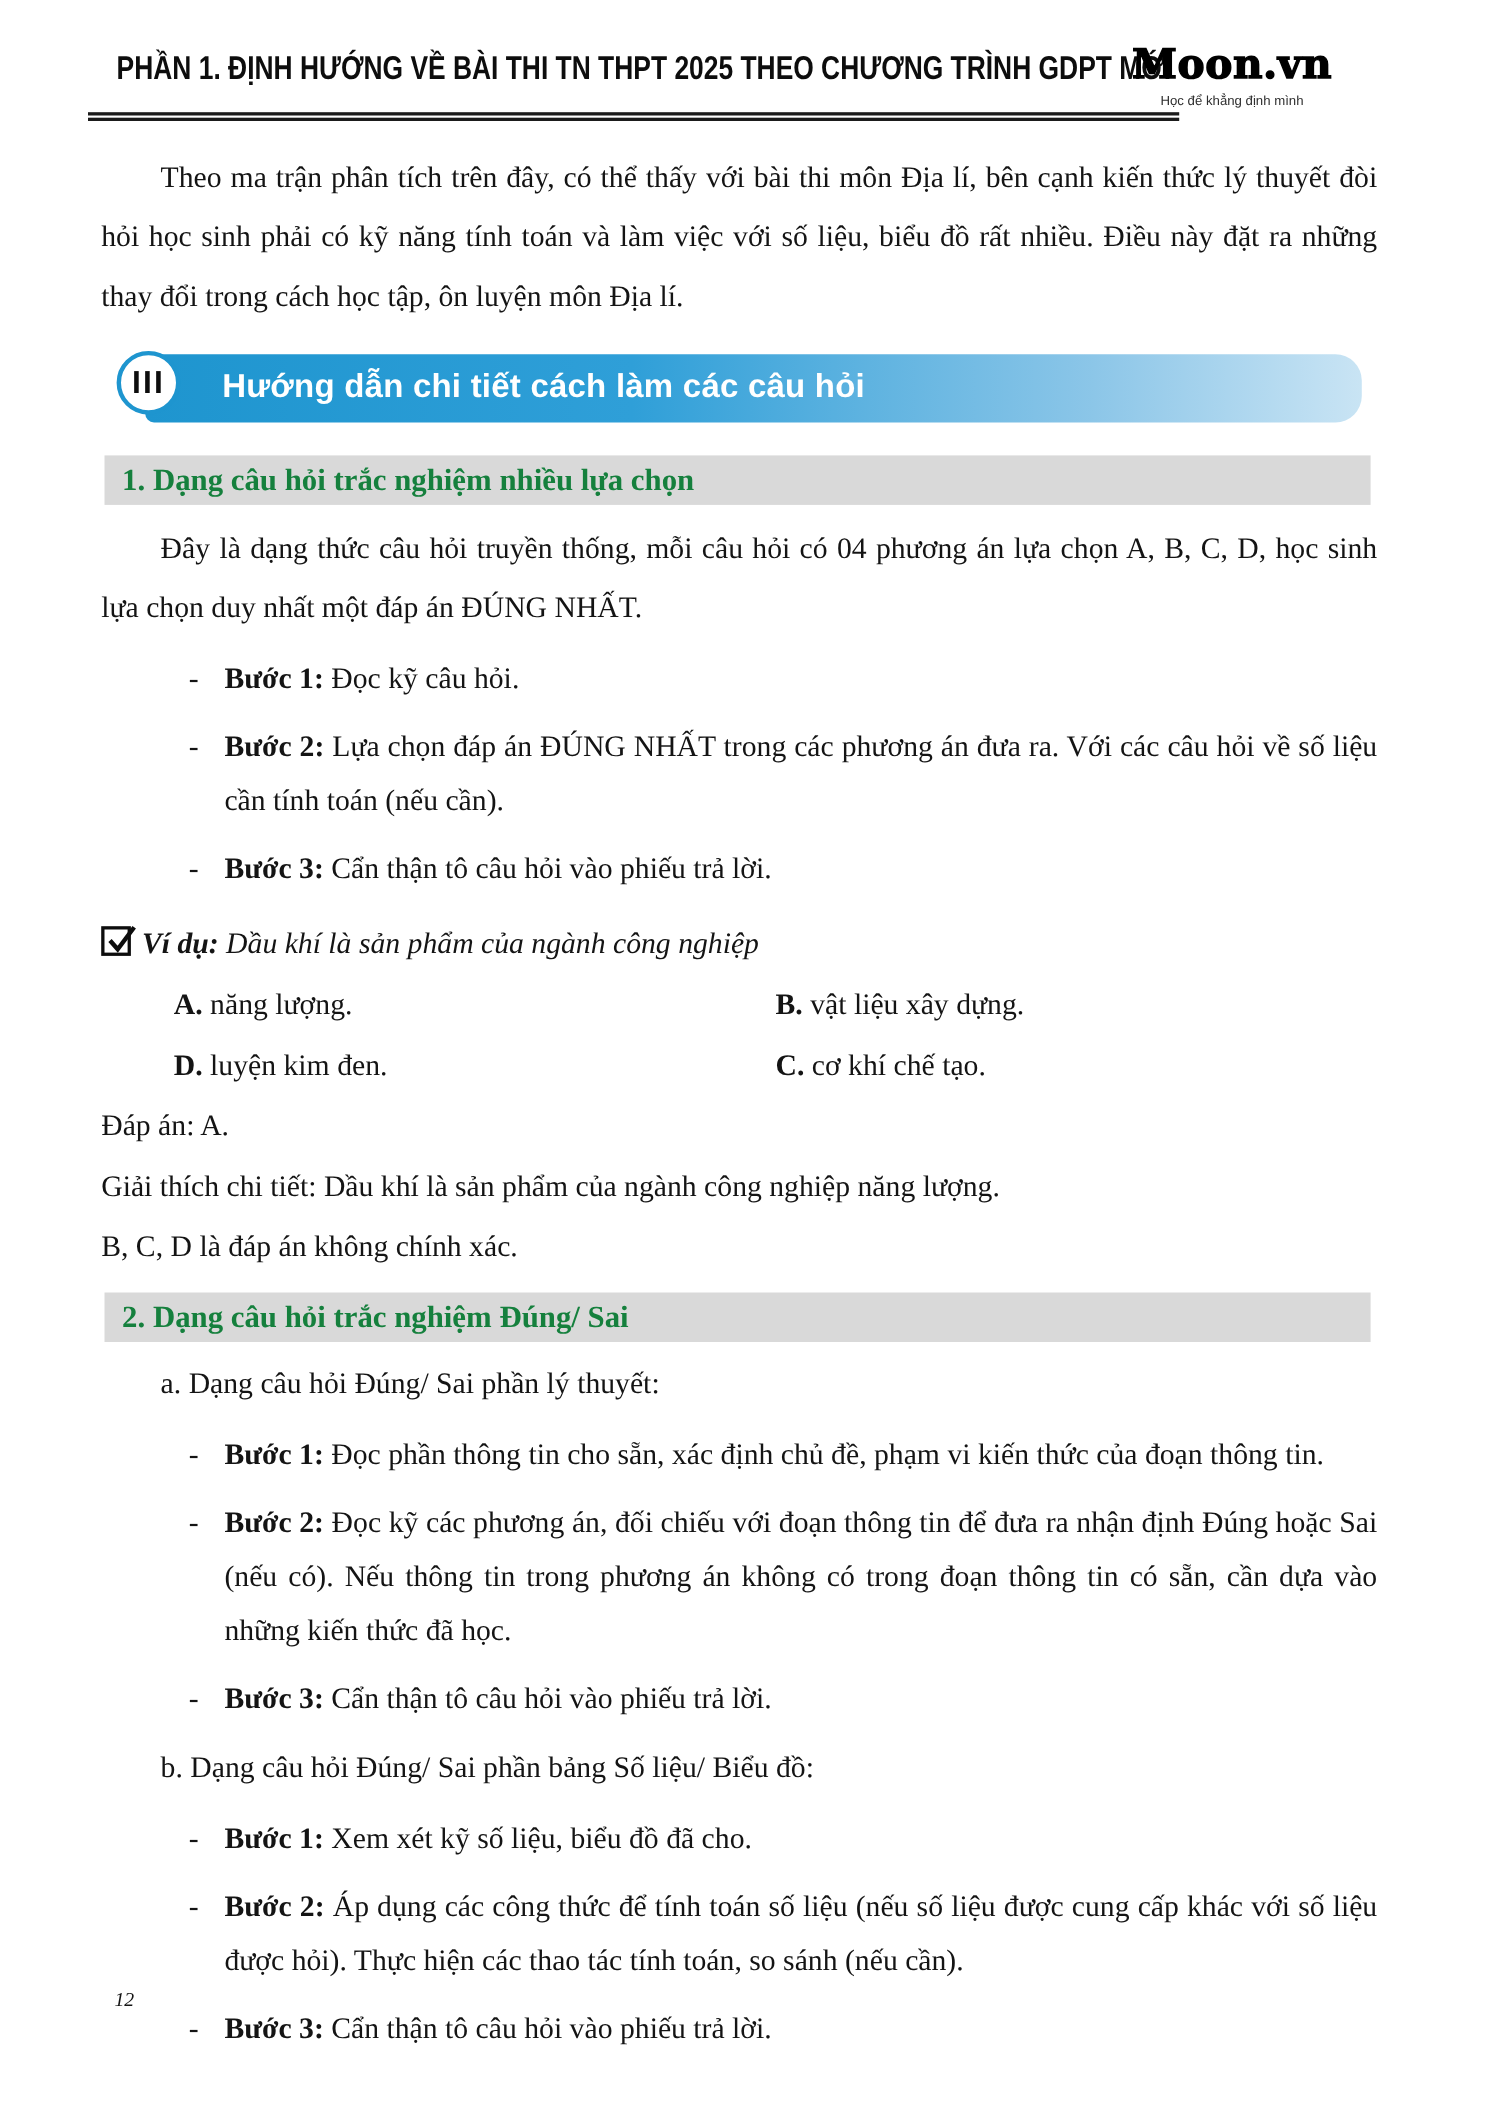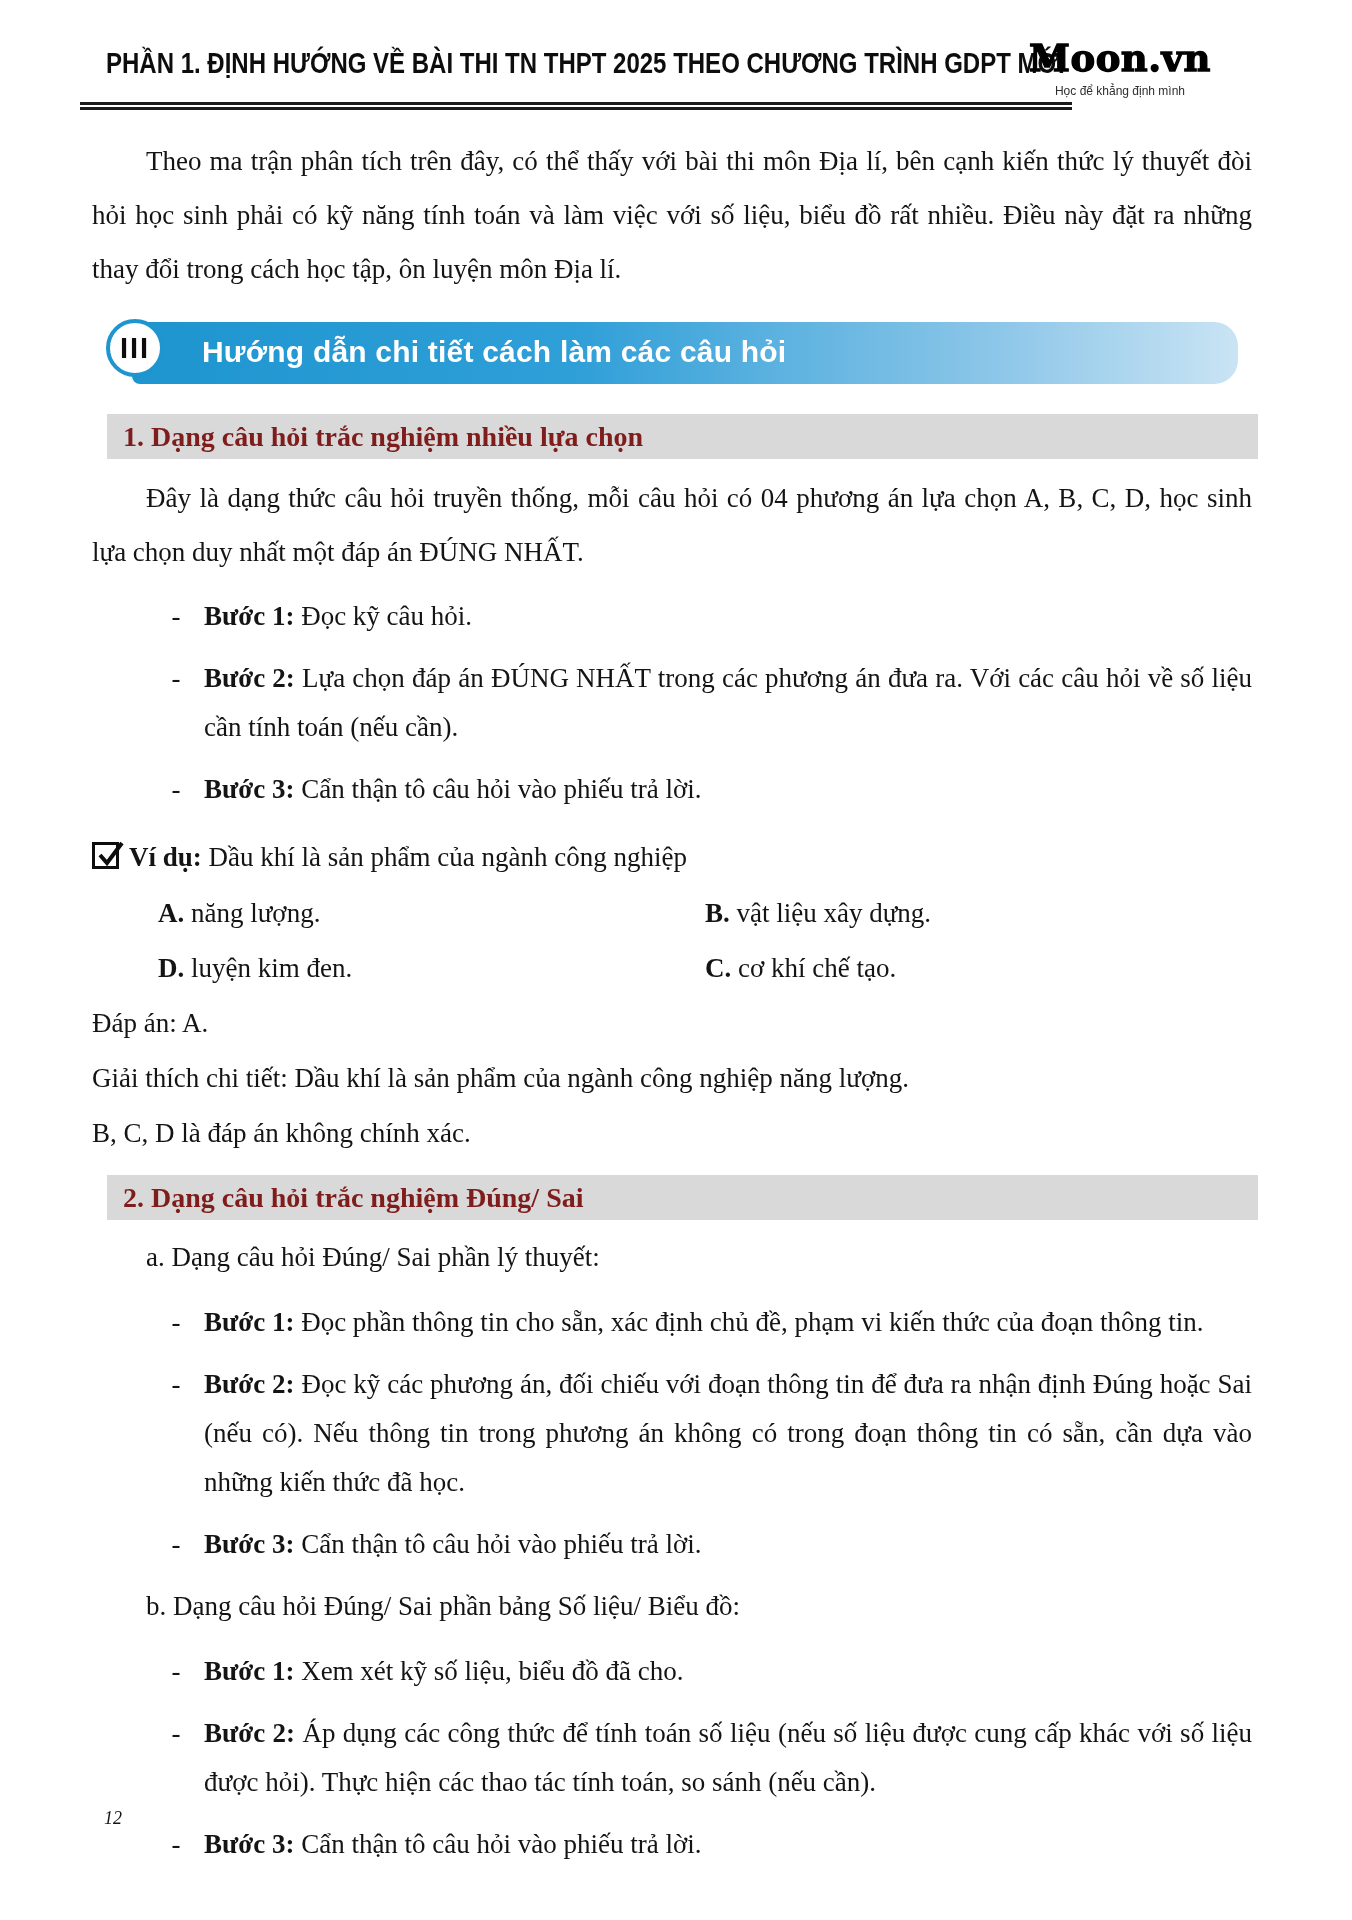--- a/index.html
+++ b/index.html
@@ -54,31 +54,31 @@
     position:absolute; left:-26px; top:-3px;
     width:58px; height:58px; background:#fff;
     border:4px solid #1E95CF; border-radius:50%;
     display:flex; align-items:center; justify-content:center;
     font-family:"Liberation Sans", sans-serif; font-weight:bold;
     font-size:29px; color:#0d0d0d; letter-spacing:2px;
     z-index:2;
   }
   
   .gray-bar {
-    background:#D9D9D9; margin-left:15px; margin-top:30px;
+    background:#D9D9D9; margin-left:3px; margin-top:30px;
     width:1151px; height:45px; line-height:45px;
-    padding-left:16px; font-weight:bold; font-size:28px; color:#7f1d1d;
+    padding-left:16px; font-weight:bold; font-size:28px; color:#15803d;
   }
   
   .step { display:flex; margin-top:13px; line-height:49px; }
   .dash { flex:0 0 56px; margin-left:56px; text-align:center; }
   .step-text { flex:1; text-align:justify; }
   .blabel { font-weight:bold; }
   
-  .example { margin-top:16px; line-height:54px; }
+  .example { margin-top:16px; line-height:54px;font-style:italic; }
   .checkbox {
     display:inline-block; width:27px; height:27px;
     border:3px solid #0d0d0d; vertical-align:-3px; margin-right:10px;
     position:relative;
   }
   .checkbox svg { position:absolute; left:1px; top:-4px; }
   .options { margin-left:66px; margin-top:2px; }
   .opt-row { display:flex; line-height:55px; }
   .opt { width:562px; }
   .sub-heading { margin-left:54px; line-height:55px; margin-top:10px; }

